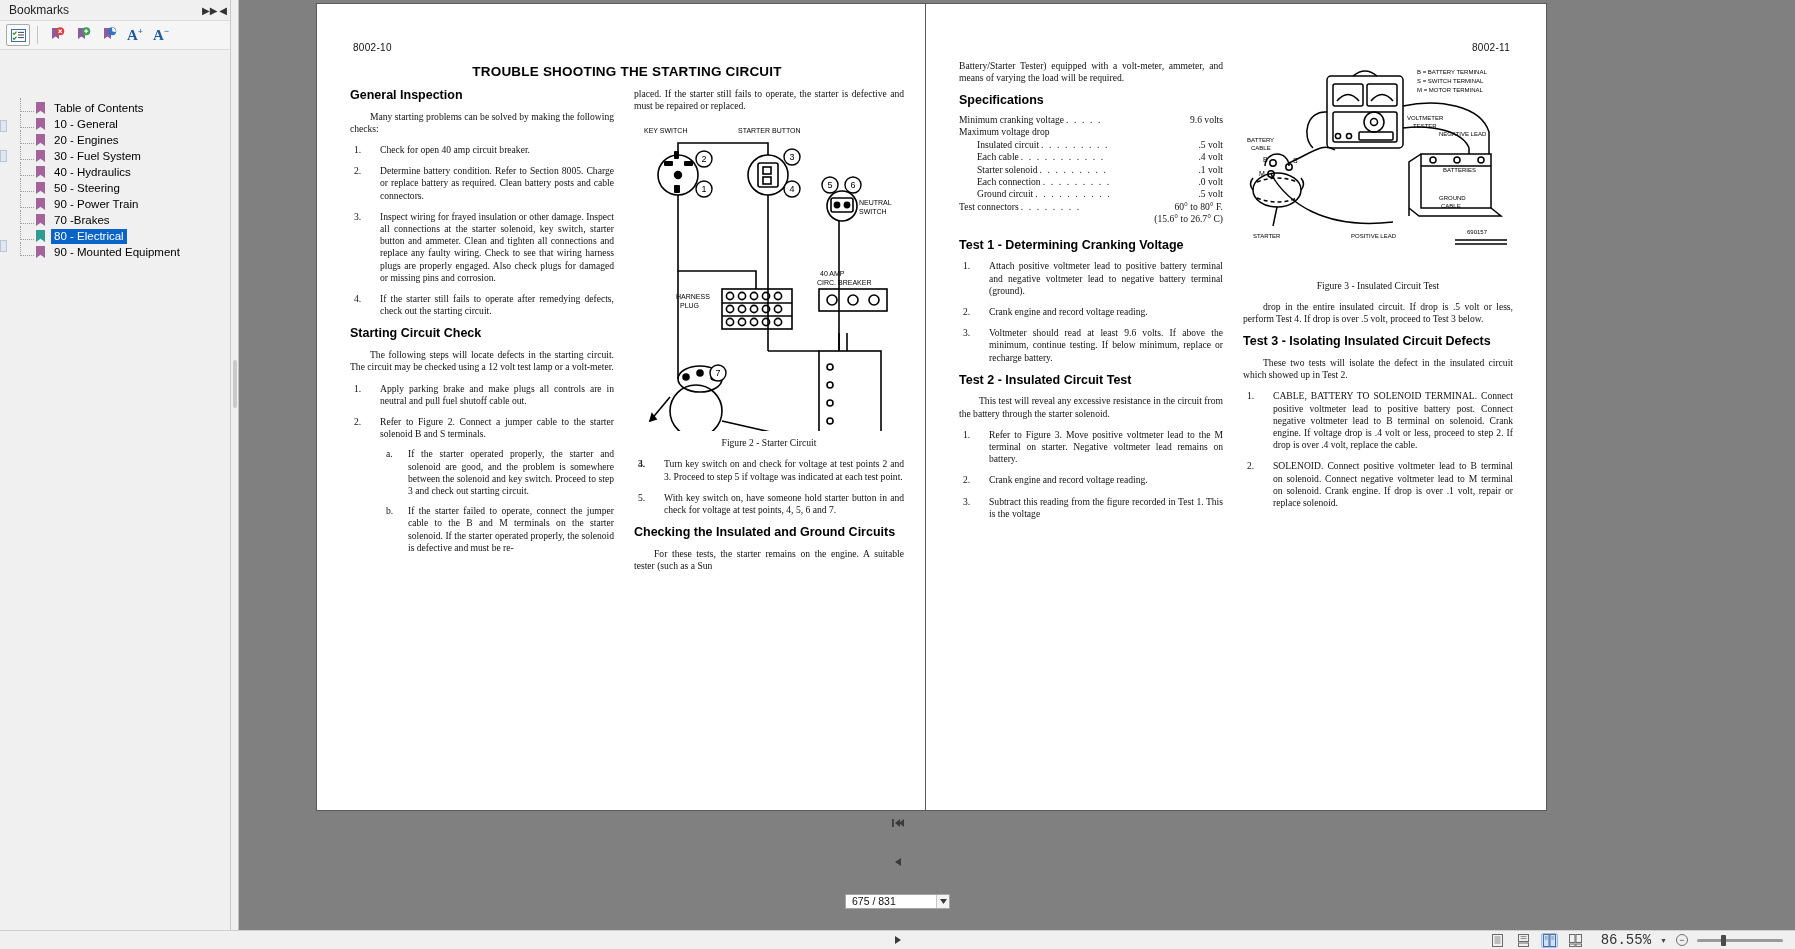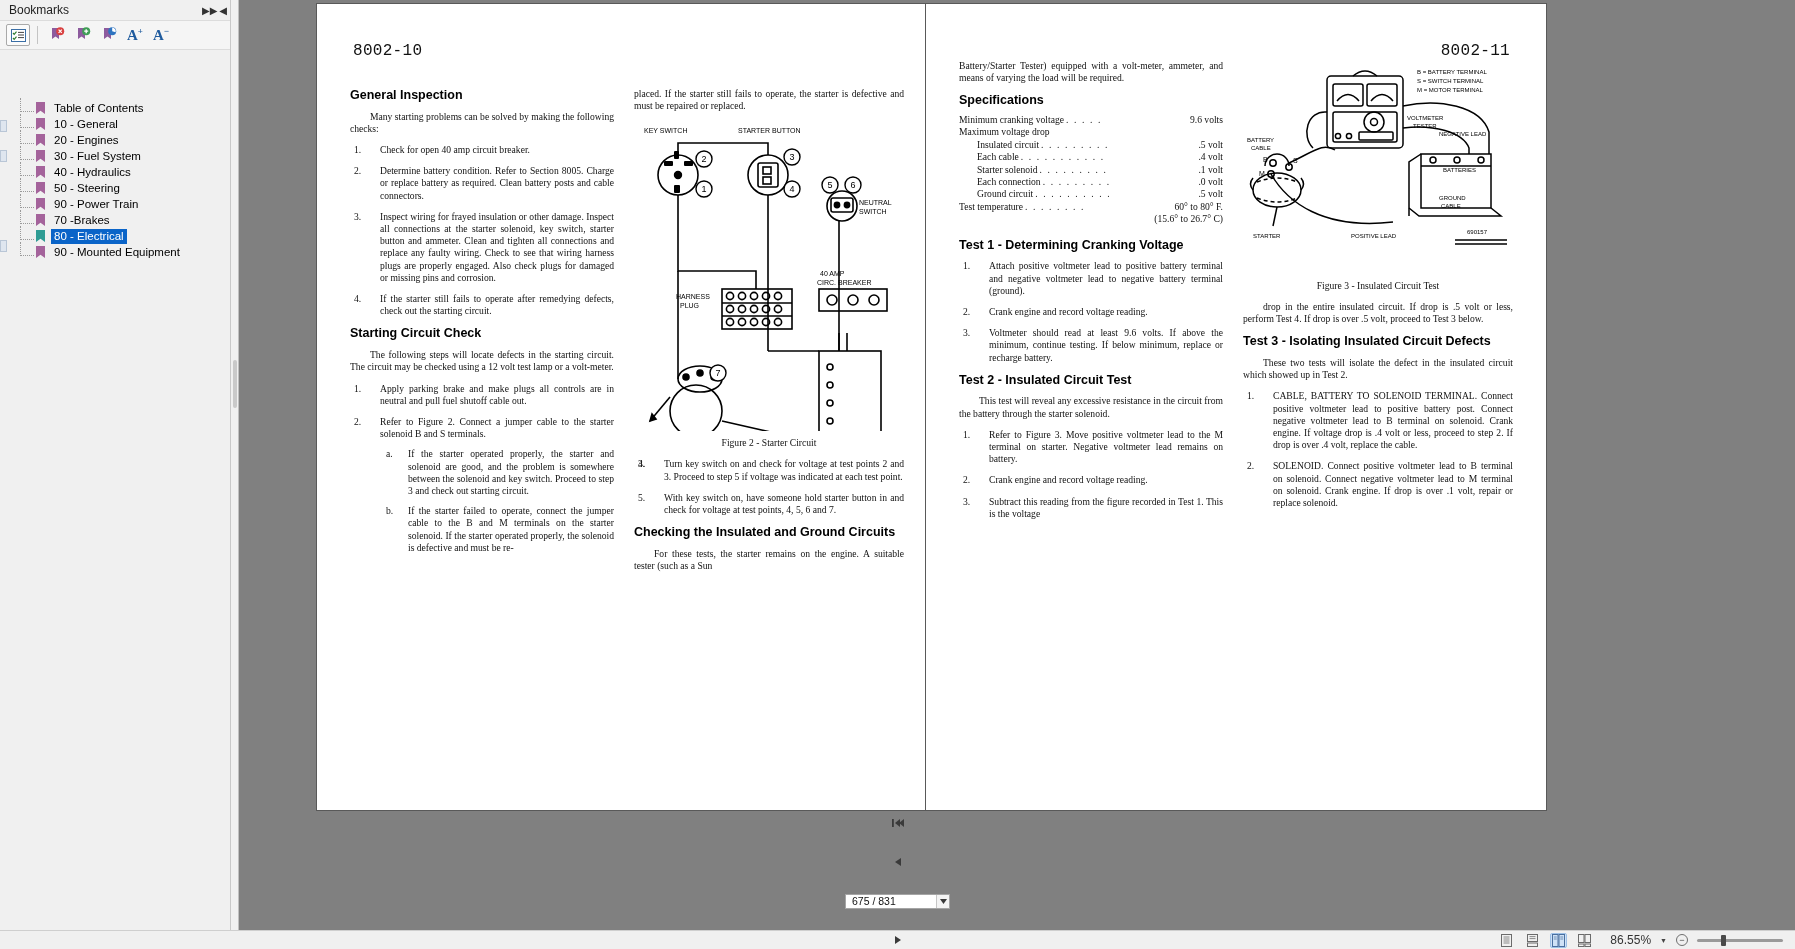--- a/index.html
+++ b/index.html
@@ -80,22 +80,22 @@
   .page {
     position:absolute; top:4px; background:#ffffff;
     box-shadow:0 0 0 1px #595959;
   }
   #page-left  { left:78px;  width:620px; height:806px; }
   #page-right { left:687px; width:620px; height:806px; }
 
   .pg-inner { position:relative; width:100%; height:100%; padding:0; }
 
   .pg-num {
-    position:absolute; top:38px; font-size:16px;
-    font-family:Liberation Mono, monospace; color:#111; letter-spacing:.3px;
+    position:absolute; top:38px; font-size:10px;
+    font-family:Liberation Sans, sans-serif; color:#111; letter-spacing:.3px;
   }
   .pg-num.left  { left:36px; }
   .pg-num.right { right:36px; }
 
   .doc-title {
     position:absolute; top:60px; left:0; width:100%; text-align:center;
     font-size:13.5px; font-weight:bold; letter-spacing:.2px; color:#000;
   }
 
   .cols { position:absolute; top:84px; left:33px; right:33px; bottom:20px; display:flex; gap:20px; }
@@ -158,21 +158,21 @@
     border:0; outline:none; width:90px; height:13px; font-size:10.5px;
     font-family:"Liberation Sans", sans-serif; color:#111; padding-left:6px; background:#fff;
   }
   #page-caret { width:13px; height:13px; display:flex; align-items:center; justify-content:center;
                 border-left:1px solid #c6c6c6; background:#f4f4f4; cursor:pointer; }
   #right-group {
     position:absolute; right:12px; display:flex; align-items:center; gap:9px;
   }
   .view-btn { width:17px; height:15px; display:flex; align-items:center; justify-content:center; cursor:pointer; }
   .view-btn.active { background:#cfe2f7; border:1px solid #9cc0e8; border-radius:2px; }
-  #zoom-val { font-size:12px; color:#333; margin-left:8px; }
+  #zoom-val { font-size:14px; color:#333; margin-left:8px;font-family:Liberation Mono, monospace; }
   #zoom-caret { font-size:7px; color:#444; cursor:pointer; }
   .zoom-circ {
     width:12px; height:12px; border:1px solid #6f6f6f; border-radius:50%;
     display:flex; align-items:center; justify-content:center; font-size:9px; color:#444; cursor:pointer;
   }
   #zoom-track { width:86px; height:3px; background:#9a9a9a; border-radius:2px; position:relative; }
   #zoom-knob { position:absolute; left:24px; top:-4px; width:5px; height:11px; background:#4a4a4a; border-radius:1px; }
 
   svg { display:block; }
 </style>
@@ -292,20 +292,21 @@
 
 <div id="splitter">
   <div id="split-grip"></div>
 </div>
 
 <div id="viewer">
 
   <div class="page" id="page-left">
     <div class="pg-inner">
       <div class="pg-num left">8002-10</div>
+      <div class="doc-title">TROUBLE SHOOTING THE STARTING CIRCUIT</div>
 
       <div class="cols">
 
         <div class="col">
           <div class="h2">General Inspection</div>
           <p class="body indent">Many starting problems can be solved by making the following checks:</p>
 
           <ol class="nums">
             <li>
               <span class="mk">1.</span>
@@ -528,21 +529,21 @@
               <span class="nm">Each connection</span>
               <span class="dots">. . . . . . . . .</span>
               <span class="vl">.0 volt</span>
             </div>
             <div class="spec-row ind1">
               <span class="nm">Ground circuit</span>
               <span class="dots">. . . . . . . . . .</span>
               <span class="vl">.5 volt</span>
             </div>
             <div class="spec-row">
-              <span class="nm">Test temperature</span>
+              <span class="nm">Test connectors</span>
               <span class="dots">. . . . . . . .</span>
               <span class="vl">60° to 80° F.</span>
             </div>
             <div class="spec-note">(15.6° to 26.7° C)</div>
           </div>
 
           <div class="h2" style="margin-top:12px;">Test 1 - Determining Cranking Voltage</div>
 
           <ol class="nums">
             <li>

